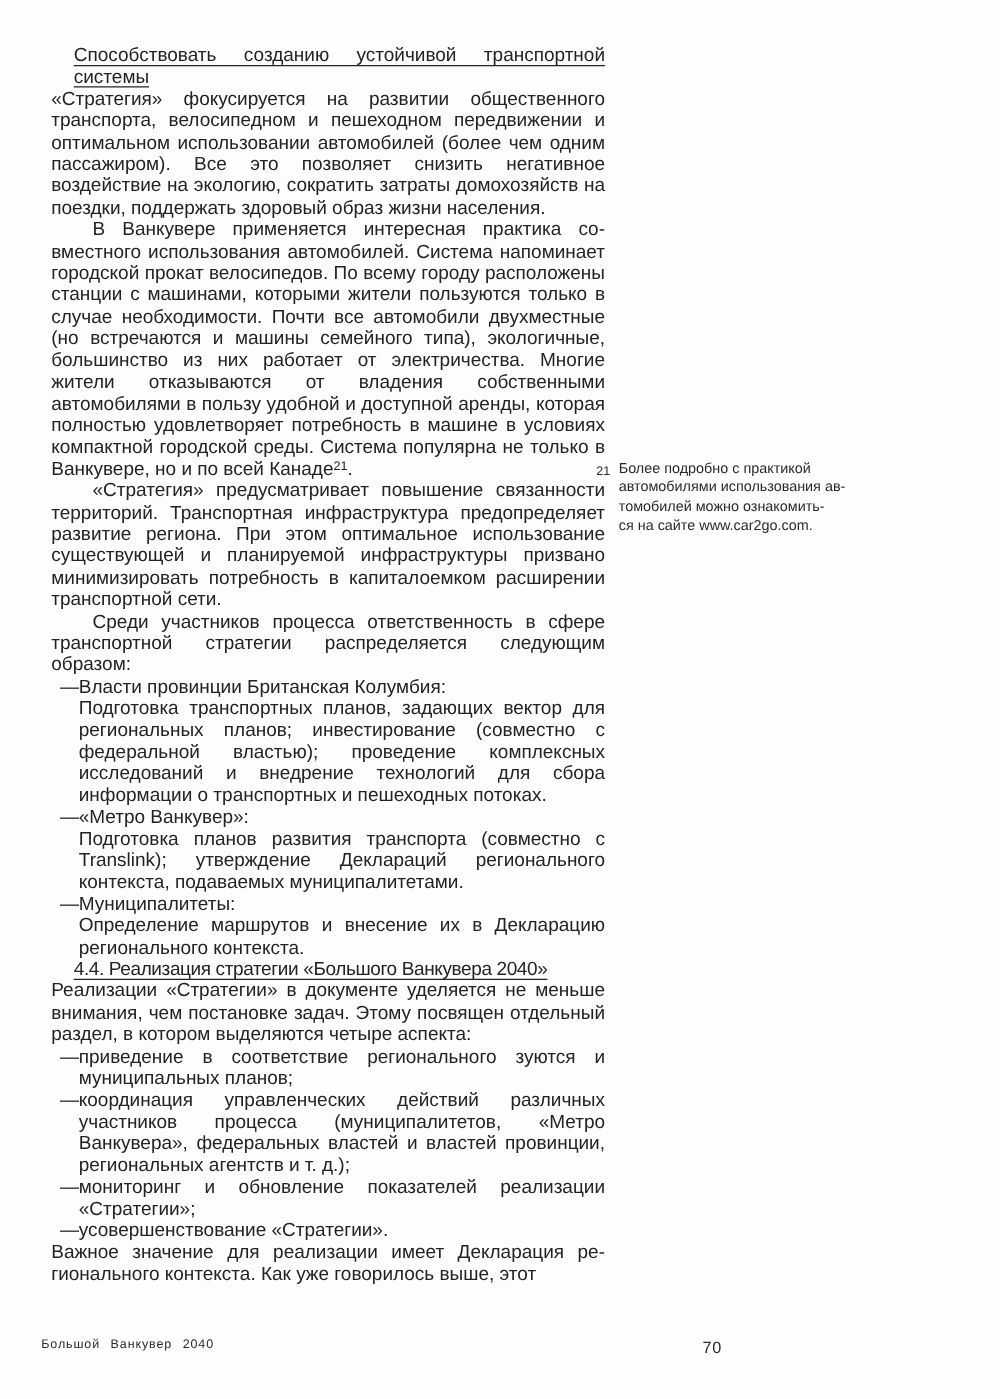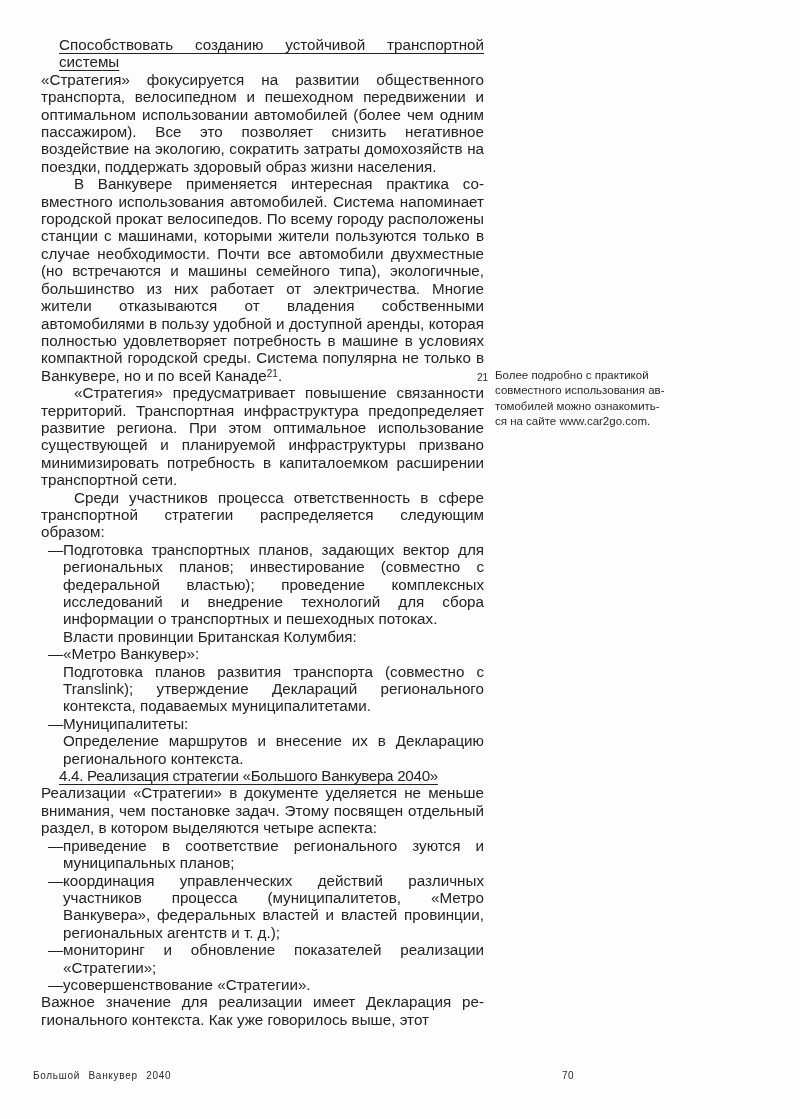--- a/index.html
+++ b/index.html
@@ -78,21 +78,21 @@
     top: 1070px;
     font-size: 10px;
     letter-spacing: 0.7px;
     word-spacing: 5px;
     color: #2a2a2a;
   }
   .footer-page {
     position: absolute;
     left: 562px;
     top: 1070px;
-    font-size: 10px;
+    font-size: 13px;
     letter-spacing: 0.5px;
     color: #2a2a2a;
   }
 </style>
 </head>
 <body>
 
 <div class="page">
 
   <div class="main-col">
@@ -102,22 +102,22 @@
     <p>«Стратегия» фокусируется на развитии общественного транспорта, велосипедном и пешеходном передвижении и оптимальном использовании автомобилей (более чем одним пассажиром). Все это позволяет снизить негативное воздействие на экологию, сократить затраты домохозяйств на поездки, поддержать здоровый образ жизни населения.</p>
 
     <p class="indent"><span>В Ванкувере применяется интересная практика со­вместного использования автомобилей. Система напо­минает городской прокат велосипедов. По всему городу расположены станции с машинами, которыми жители поль­зуются только в случае необходимости. Почти все автомо­били двухместные (но встречаются и машины семейного типа), экологичные, большинство из них работает от элек­тричества. Многие жители отказываются от владения соб­ственными автомобилями в пользу удобной и доступной аренды, которая полностью удовлетворяет потребность в машине в условиях компактной городской среды. Систе­ма популярна не только в Ванкувере, но и по всей Канаде</span><sup class="fn-ref">21</sup><span>.</span></p>
 
     <p class="indent">«Стратегия» предусматривает повышение связанности территорий. Транспортная инфраструктура предопределяет развитие региона. При этом оптимальное использование существующей и планируемой инфраструктуры призвано минимизировать потребность в капиталоемком расширении транспортной сети.</p>
 
     <p class="indent">Среди участников процесса ответственность в сфе­ре транспортной стратегии распределяется следующим образом:</p>
 
     <div class="li">
       <span class="dash">—</span>
+      <div>Власти провинции Британская Колумбия:</div>
       <div>Подготовка транспортных планов, задающих век­тор для региональных планов; инвестирование (совместно с федеральной властью); проведение комплексных исследований и внедрение технологий для сбора информации о транспортных и пешеход­ных потоках.</div>
-      <div>Власти провинции Британская Колумбия:</div>
     </div>
 
     <div class="li">
       <span class="dash">—</span>
       <div>«Метро Ванкувер»:</div>
       <div>Подготовка планов развития транспорта (совместно с Translink); утверждение Деклараций регионально­го контекста, подаваемых муниципалитетами.</div>
     </div>
 
     <div class="li">
       <span class="dash">—</span>
@@ -150,21 +150,21 @@
     </div>
 
     <p>Важное значение для реализации имеет Декларация ре­гионального контекста. Как уже говорилось выше, этот</p>
 
   </div>
 
   <div class="sidenote">
     <span class="sidenote-num">21</span>
     <div class="sidenote-lines">
       <div>Более подробно с практикой</div>
-      <div>совместного использования ав-</div>
+      <div>автомобилями использования ав-</div>
       <div>томобилей можно ознакомить-</div>
       <div>ся на сайте www.car2go.com.</div>
     </div>
   </div>
 
   <div class="footer-title">Большой Ванкувер 2040</div>
   <div class="footer-page">70</div>
 
 </div>
 

